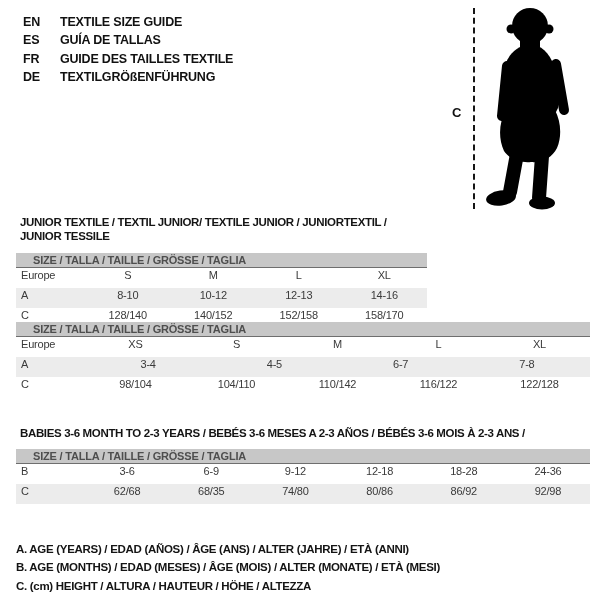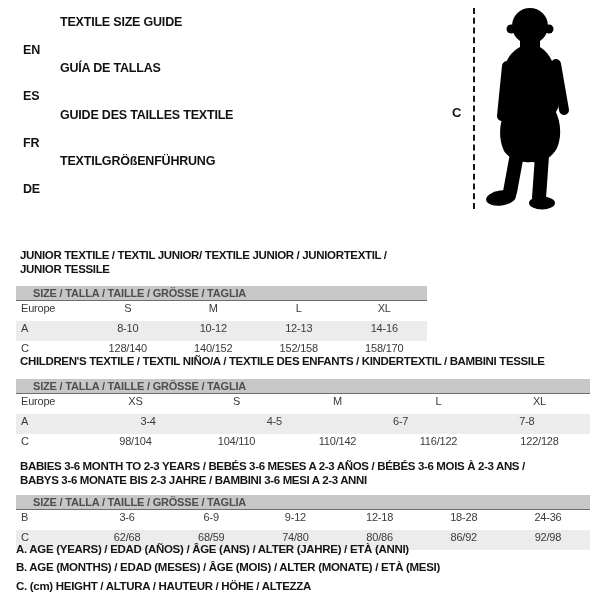--- a/index.html
+++ b/index.html
@@ -3,27 +3,27 @@
 <meta charset="utf-8">
 <style>
   html,body{margin:0;padding:0;background:#fff;}
   .page{
     position:relative;width:600px;height:600px;background:#ffffff;overflow:hidden;
     font-family:"Liberation Sans",sans-serif;color:#1a1a1a;
   }
   
   .lang{position:absolute;left:23px;top:13px;}
   .lang-row{display:flex;line-height:18.4px;font-weight:bold;font-size:12.5px;letter-spacing:-0.2px;color:#111;}
-  .lang-code{width:37px;flex:0 0 37px;margin-top:28px;}
+  .lang-code{width:37px;flex:0 0 37px;}
   
   .dashline{position:absolute;left:473px;top:8px;height:201px;width:0;border-left:2.5px dashed #161616;}
   .cmark{position:absolute;left:452px;top:105px;font-weight:bold;font-size:13px;color:#111;}
   .baby{position:absolute;left:484px;top:4px;width:112px;height:206px;}
   
-  .tsec{position:absolute;left:16px;margin-top:33px;}
+  .tsec{position:absolute;left:16px;}
   .tsec1{top:216px;width:411px;}
   .tsec2{top:322px;width:574px;}
   .tsec3{top:427px;width:574px;}
   .ttitle{font-weight:bold;font-size:11.5px;line-height:13.5px;letter-spacing:-0.35px;color:#141414;margin-bottom:10px;margin-left:4px;}
   .tsec3 .ttitle{margin-bottom:8px;}
   .sizebar{
     background:#c7c7c7;border-bottom:1px solid #6e6e6e;color:#4e4e4e;
     font-size:11px;font-weight:bold;letter-spacing:-0.2px;
     height:14px;line-height:14px;padding-left:17px;
   }
@@ -104,23 +104,20 @@
           <div class="cell cell-label">C</div>
           <div class="cell">128/140</div>
           <div class="cell">140/152</div>
           <div class="cell">152/158</div>
           <div class="cell">158/170</div>
         </div>
       </div>
   </div>
 
   <div class="tsec tsec2">
-    <div class="ttitle">
-      <div>CHILDREN'S TEXTILE / TEXTIL NIÑO/A / TEXTILE DES ENFANTS / KINDERTEXTIL / BAMBINI TESSILE</div>
-    </div>
     <div class="sizebar">SIZE / TALLA / TAILLE / GRÖSSE / TAGLIA</div>
     <div class="tbody">
         <div class="trow">
           <div class="cell cell-label">Europe</div>
           <div class="cell">XS</div>
           <div class="cell">S</div>
           <div class="cell">M</div>
           <div class="cell">L</div>
           <div class="cell">XL</div>
         </div>
@@ -138,37 +135,36 @@
           <div class="cell">110/142</div>
           <div class="cell">116/122</div>
           <div class="cell">122/128</div>
         </div>
       </div>
   </div>
 
   <div class="tsec tsec3">
     <div class="ttitle">
       <div>BABIES 3-6 MONTH TO 2-3 YEARS / BEBÉS 3-6 MESES A 2-3 AÑOS / BÉBÉS 3-6 MOIS À 2-3 ANS /</div>
-      <div>BABYS 3-6 MONATE BIS 2-3 JAHRE / BAMBINI 3-6 MESI A 2-3 ANNI</div>
     </div>
     <div class="sizebar">SIZE / TALLA / TAILLE / GRÖSSE / TAGLIA</div>
     <div class="tbody">
         <div class="trow">
           <div class="cell cell-label">B</div>
           <div class="cell">3-6</div>
           <div class="cell">6-9</div>
           <div class="cell">9-12</div>
           <div class="cell">12-18</div>
           <div class="cell">18-28</div>
           <div class="cell">24-36</div>
         </div>
         <div class="trow">
           <div class="cell cell-label">C</div>
           <div class="cell">62/68</div>
-          <div class="cell">68/59</div>
+          <div class="cell">68/35</div>
           <div class="cell">74/80</div>
           <div class="cell">80/86</div>
           <div class="cell">86/92</div>
           <div class="cell">92/98</div>
         </div>
       </div>
   </div>
 
   <div class="notes">
     <div class="note">A. AGE (YEARS) / EDAD (AÑOS) / ÂGE (ANS) / ALTER (JAHRE) / ETÀ (ANNI)</div>

